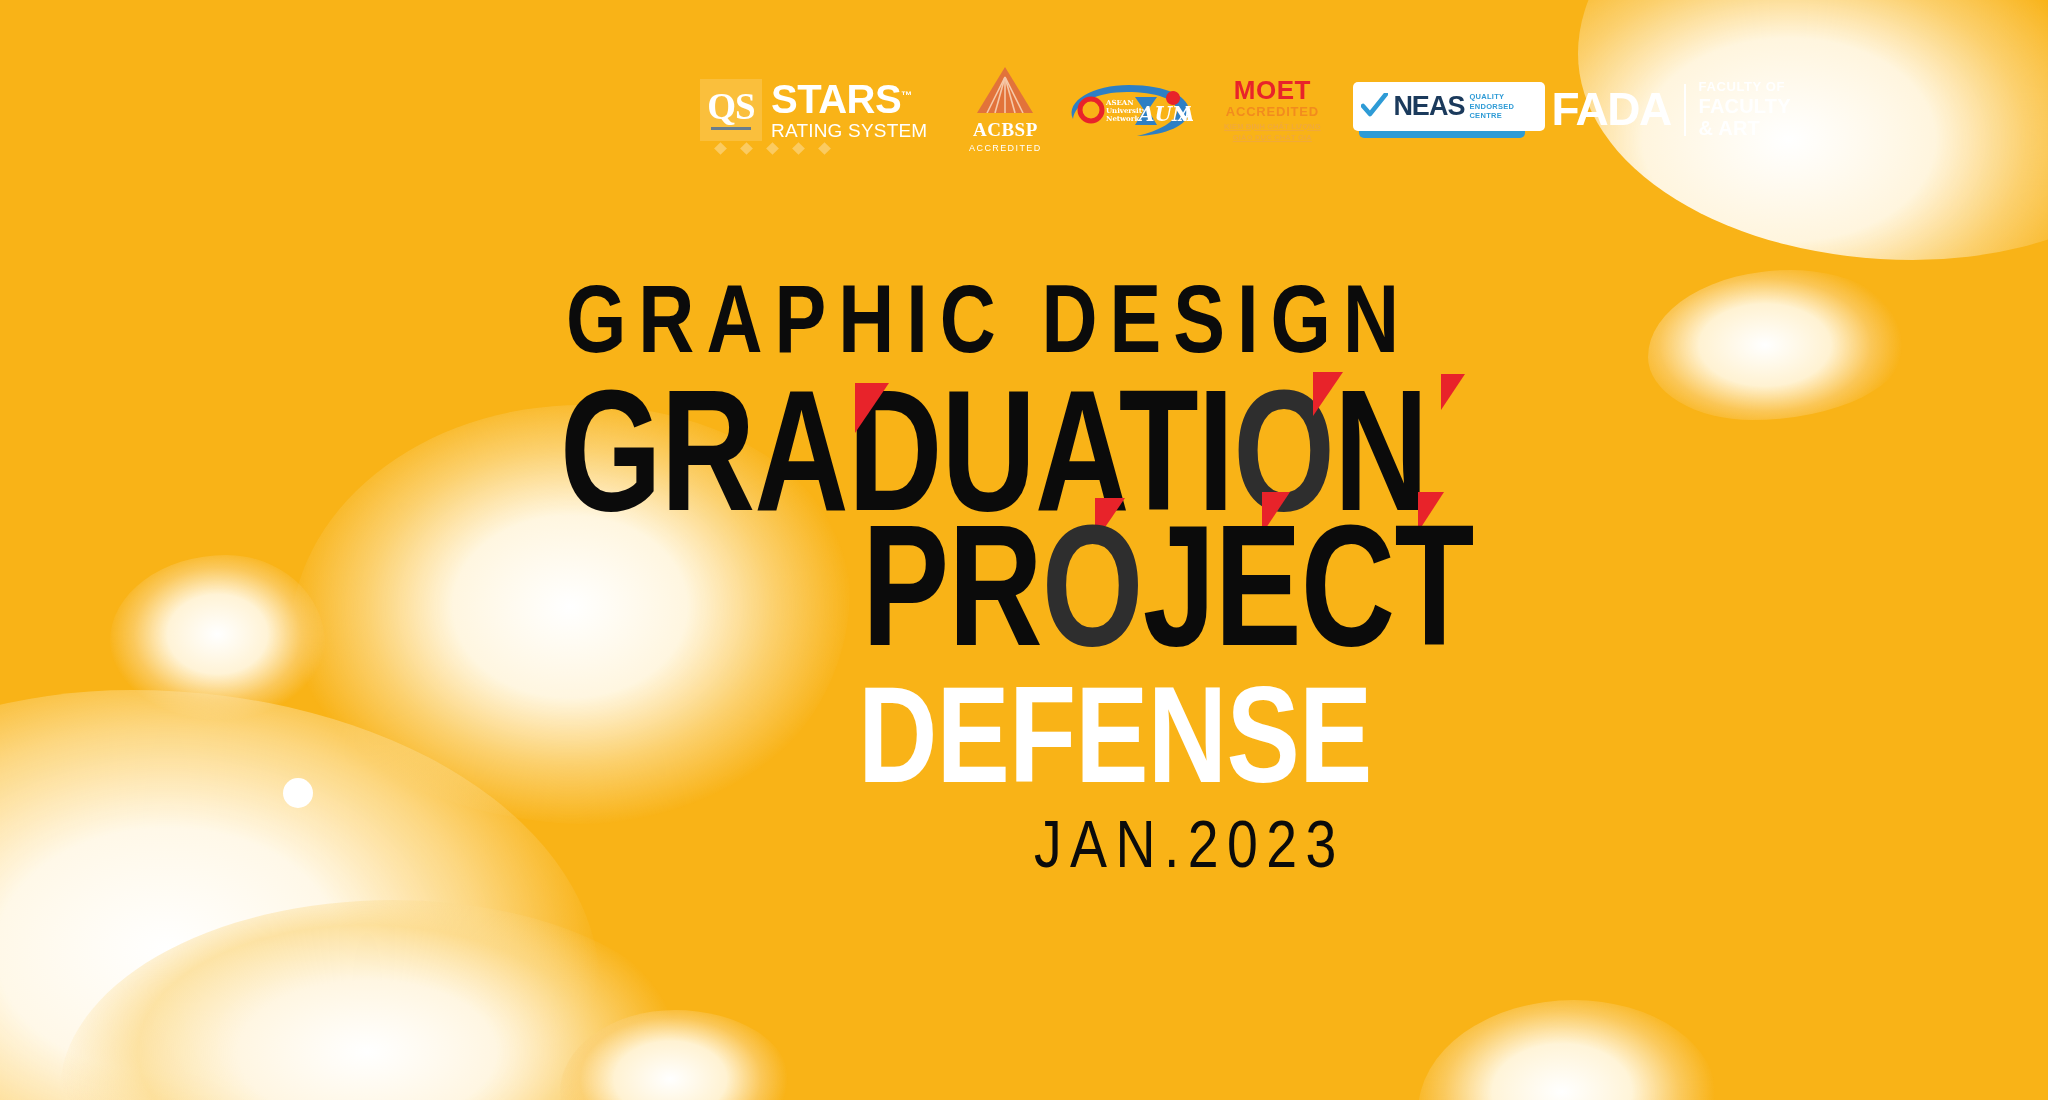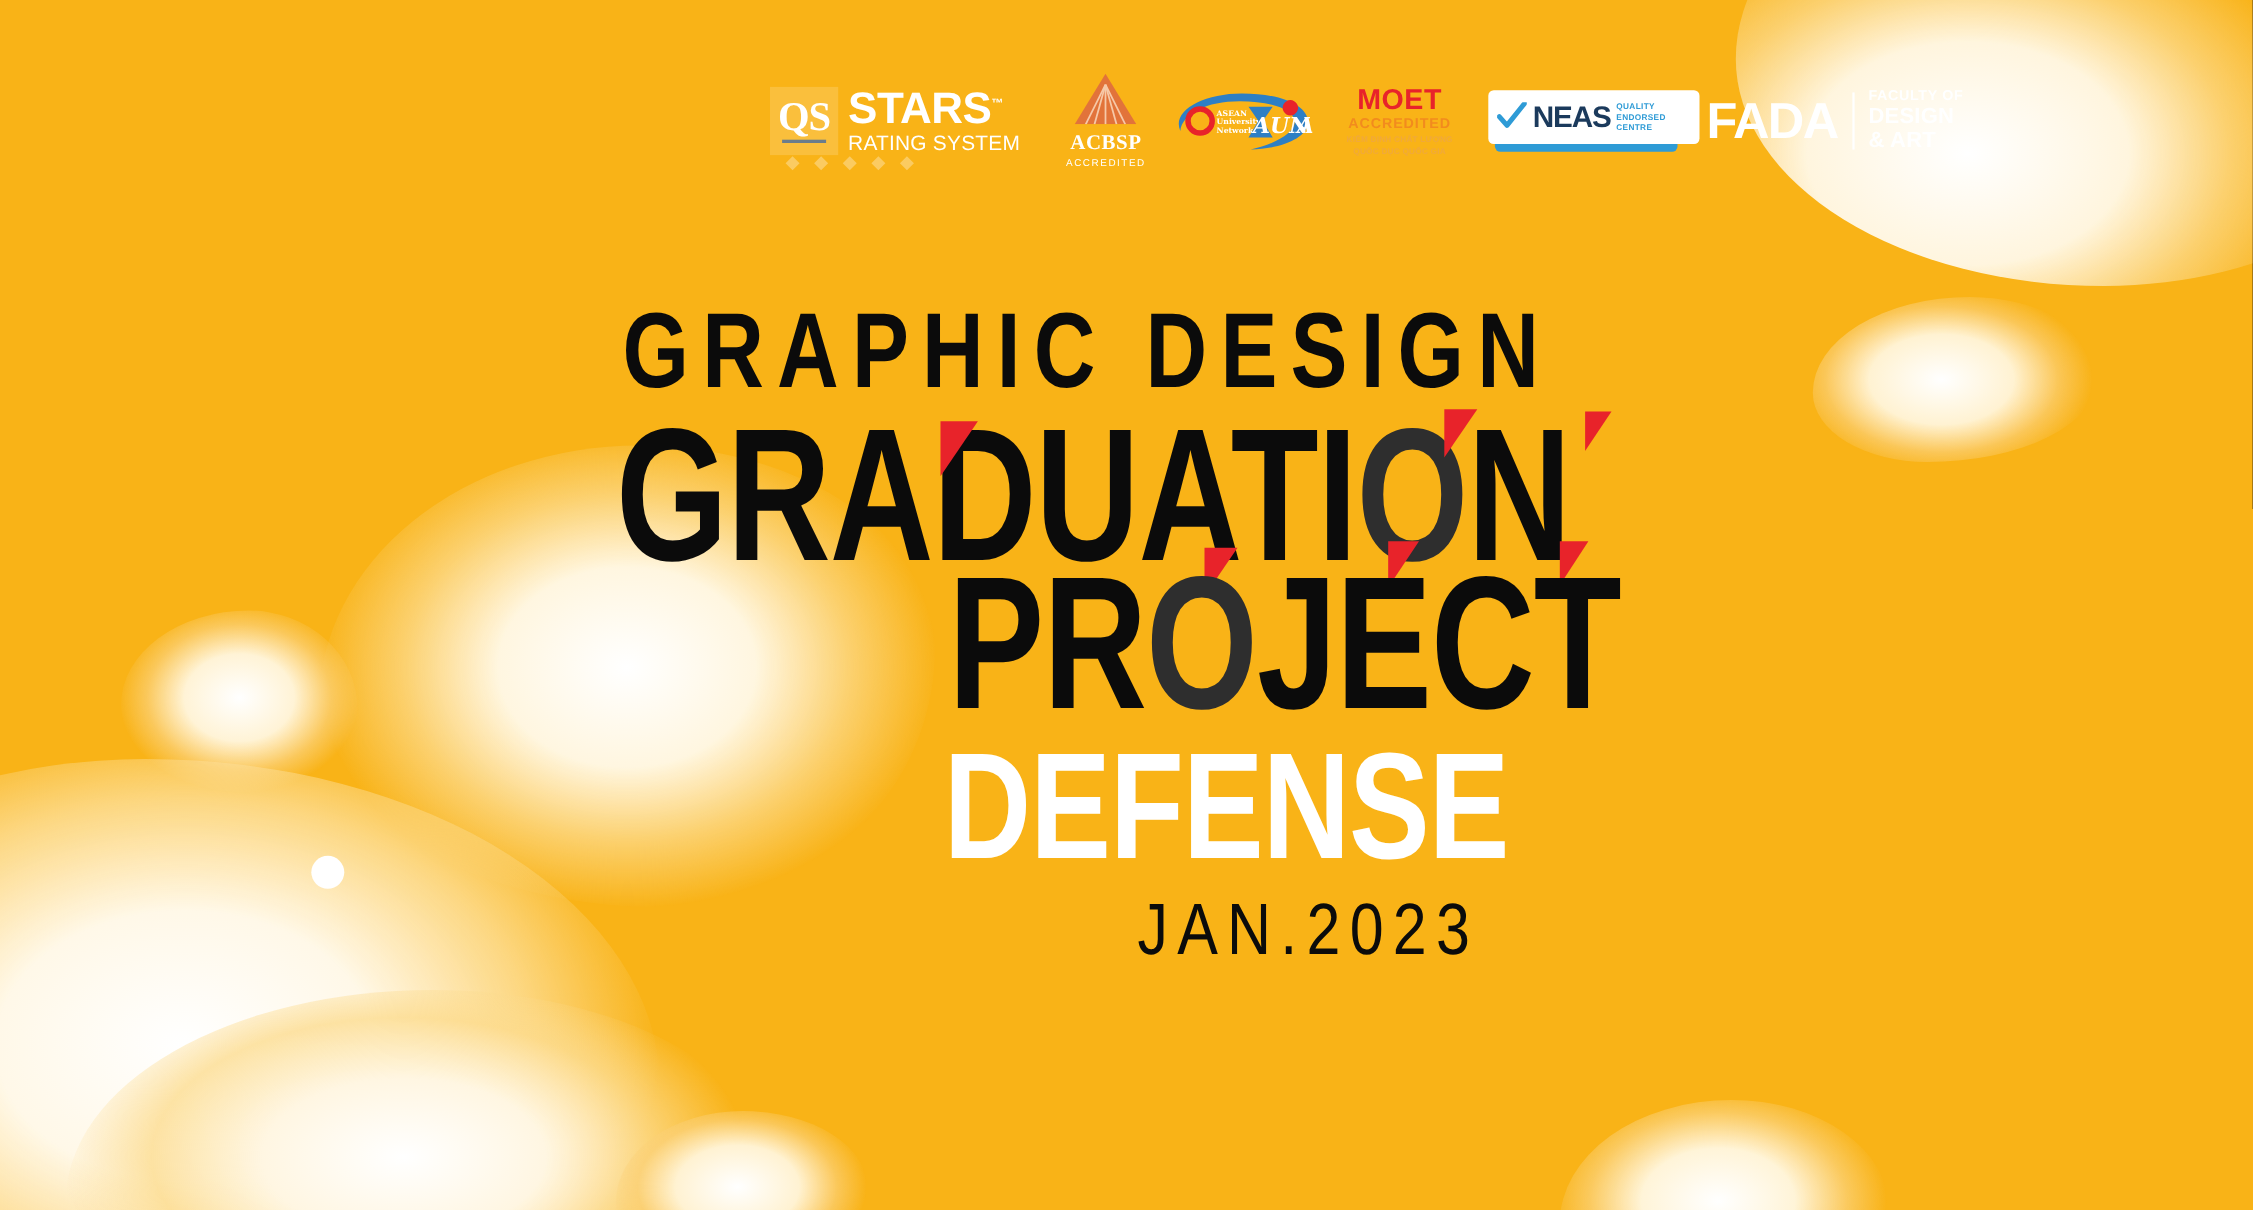--- a/index.html
+++ b/index.html
@@ -94,21 +94,21 @@
   .acbsp-n{font-family:"Liberation Serif",serif;font-size:19px;font-weight:700;color:#FFFFFF;letter-spacing:0.5px;margin-top:6px;}
   .acbsp-s{font-size:9px;color:#FFFFFF;letter-spacing:1.4px;margin-top:2px;}
 
   
   .aun{width:130px;height:62px;position:relative;margin-left:12px;}
 
   
   .moet{display:flex;flex-direction:column;align-items:center;width:130px;margin-left:14px;}
   .moet-n{font-size:26px;font-weight:700;color:#E8232A;letter-spacing:0.5px;line-height:1;}
   .moet-a{font-size:13px;font-weight:700;color:#F28B1E;letter-spacing:0.8px;line-height:1.1;margin-top:2px;}
-  .moet-v{font-size:7.5px;font-weight:700;color:#F0A93B;letter-spacing:0.2px;line-height:1.25;text-align:center;margin-top:2px;}
+  .moet-v{font-size:7.5px;font-weight:700;color:#F0A93B;letter-spacing:0.2px;line-height:1.25;text-align:center;margin-top:2px;text-decoration:underline;}
 
   
   .neas{width:172px;height:56px;margin-left:16px;position:relative;}
   .neas-shadow{position:absolute;left:6px;top:7px;width:166px;height:49px;background:#2E9BD6;border-radius:5px;}
   .neas-card{position:absolute;left:0;top:0;width:192px;height:49px;background:#FFFFFF;border-radius:5px;display:flex;align-items:center;padding:0 8px;box-sizing:border-box;gap:5px;}
   .neas-check{width:27px;height:27px;flex:0 0 auto;}
   .neas-name{font-size:27px;font-weight:700;color:#1B3A5C;letter-spacing:-1px;line-height:1;}
   .neas-sub{font-size:7.5px;font-weight:700;color:#2E9BD6;letter-spacing:0.3px;line-height:1.25;}
 
   
@@ -228,21 +228,21 @@
           <text x="76" y="42" fill="#FFFFFF" font-family="DejaVu Serif, serif" font-size="20" font-weight="bold" font-style="italic">AUN</text>
           <path d="M110 26 a7 7 0 1 1 0.1 0 Z" fill="#E8232A"></path>
           <text x="116" y="42" fill="#FFFFFF" font-family="DejaVu Serif, serif" font-size="20" font-weight="bold" font-style="italic">A</text>
         </svg>
       </div>
 
       <div class="moet">
         <span class="moet-n">MOET</span>
         <span class="moet-a">ACCREDITED</span>
         <span class="moet-v">KIỂM ĐỊNH CHẤT LƯỢNG</span>
-        <span class="moet-v">QUỐC DỤC QUỐC GIA</span>
+        <span class="moet-v">GIÁO DỤC CHẤT GIA</span>
       </div>
 
       <div class="neas">
         <div class="neas-shadow"></div>
         <div class="neas-card">
           <span class="neas-check">
             <svg viewBox="0 0 27 27" width="27" height="27" aria-hidden="true">
               <path d="M2 13 L9 21 L25 1" fill="none" stroke="#2E9BD6" stroke-width="4.5" stroke-linecap="round" stroke-linejoin="round"></path>
             </svg>
           </span>
@@ -253,21 +253,21 @@
             <span>CENTRE</span>
           </span>
         </div>
       </div>
 
       <div class="fada">
         <span class="fada-n">FADA</span>
         <span class="fada-bar"></span>
         <span class="fada-r">
           <span class="r1">FACULTY OF</span>
-          <span class="r2">DESIGN</span>
+          <span class="r2">FACULTY</span>
           <span class="r3">&amp; ART</span>
         </span>
       </div>
 
     </div>
   </div>
 
   <div class="title">
     <div class="tl t-graphic">GRAPHIC DESIGN</div>
 

